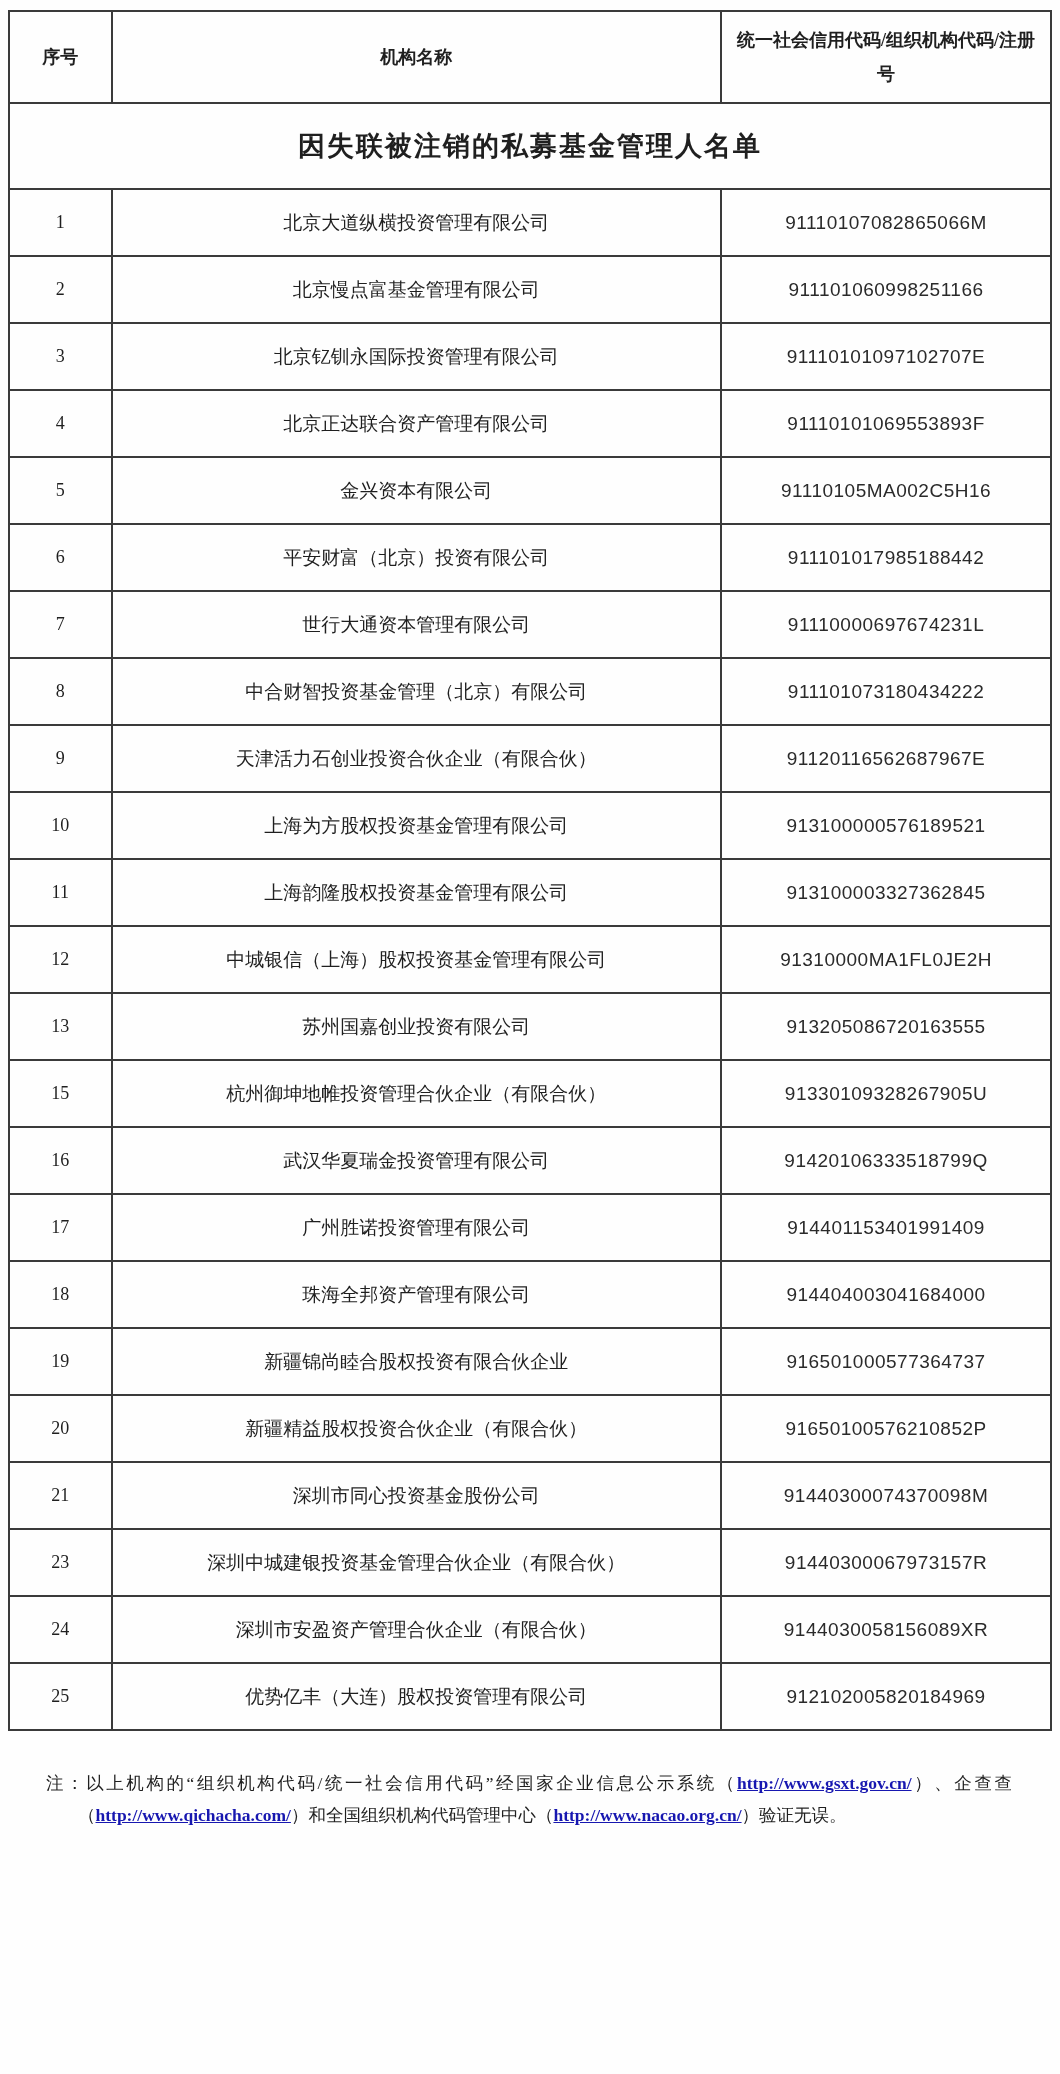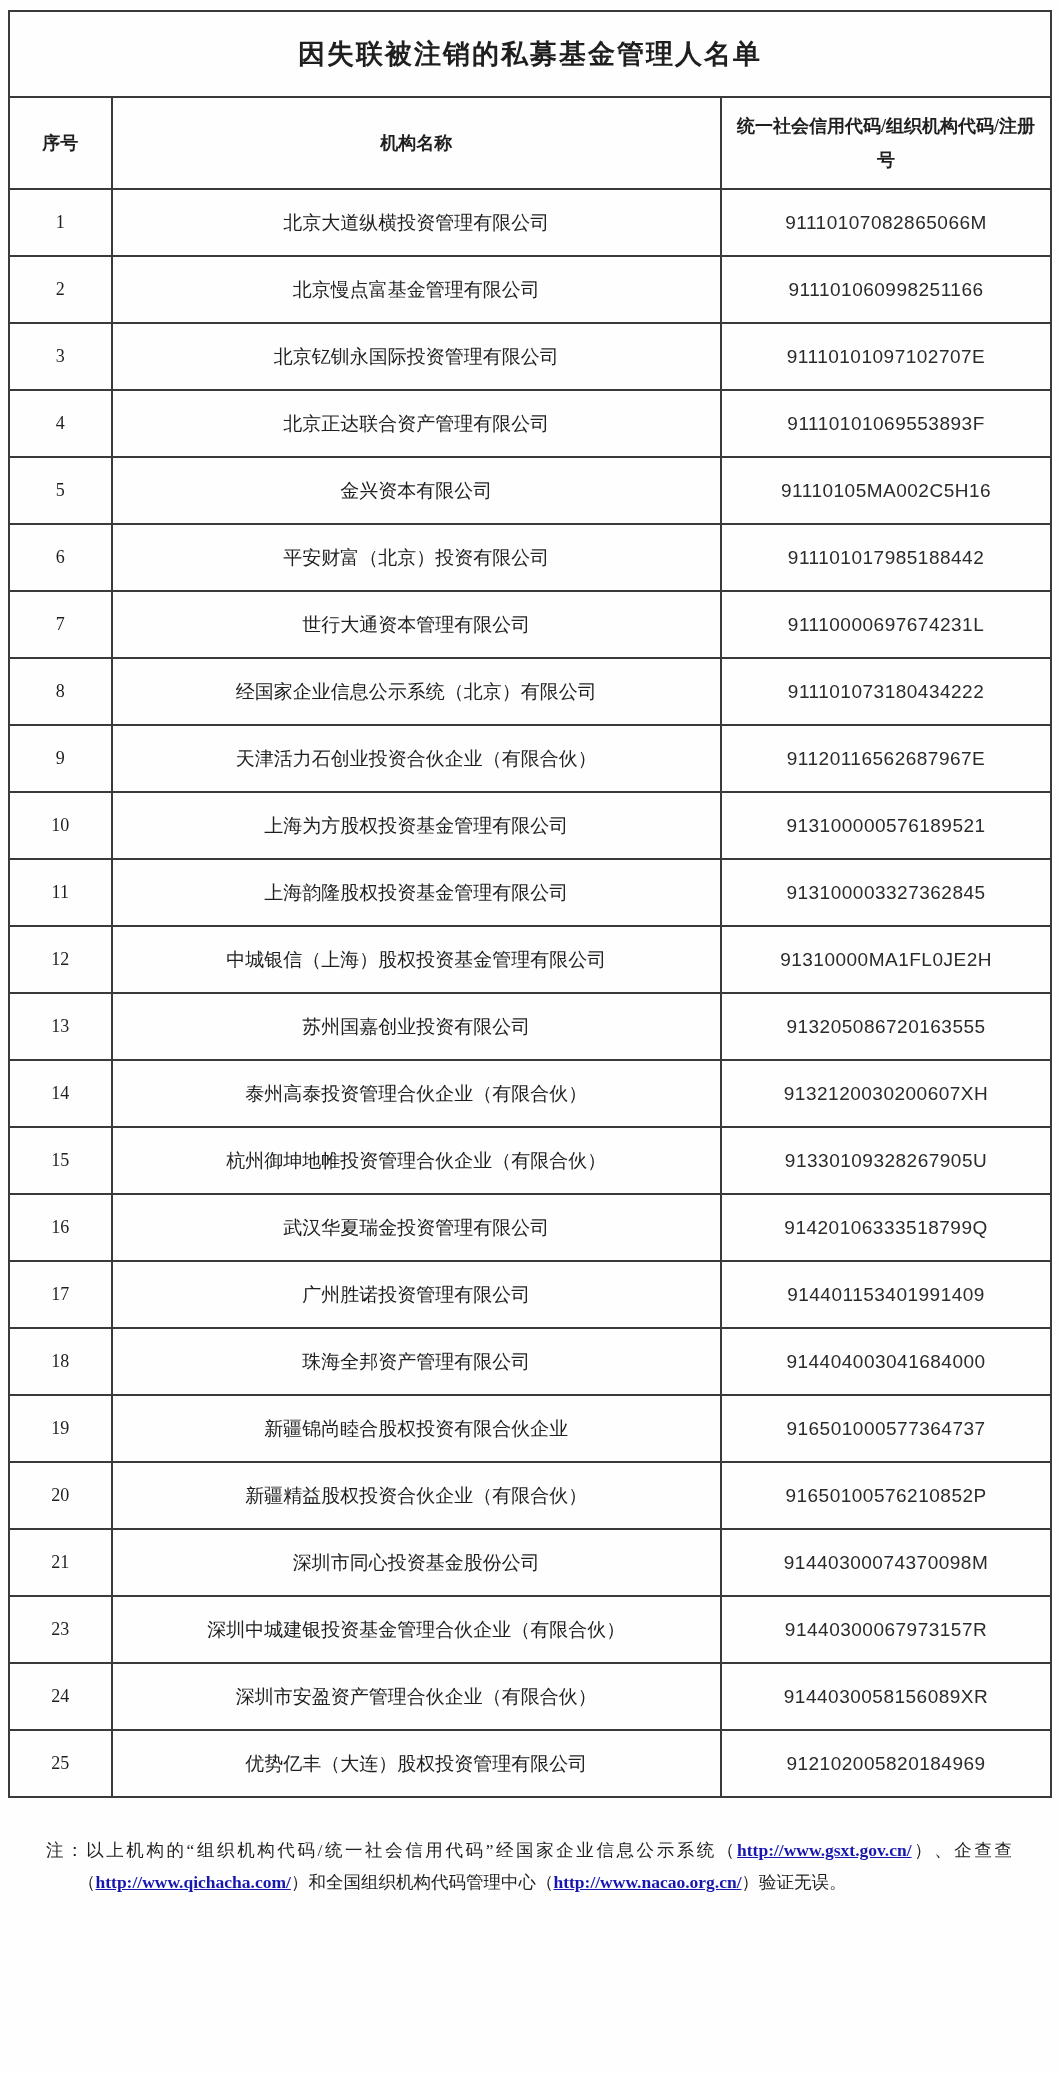--- a/index.html
+++ b/index.html
@@ -85,27 +85,27 @@
 <div class="sheet">
 
   <table class="fund-table">
     <colgroup>
       <col class="col-no-w">
       <col class="col-name-w">
       <col class="col-code-w">
     </colgroup>
     <thead>
       <tr>
-        <th class="title-cell" colspan="3">因失联被注销的私募基金管理人名单</th>
-      </tr>
-      <tr>
         <th class="head-cell">序号</th>
         <th class="head-cell">机构名称</th>
         <th class="head-cell head-code">统一社会信用代码/组织机构代码/注册号</th>
       </tr>
+      <tr>
+        <th class="title-cell" colspan="3">因失联被注销的私募基金管理人名单</th>
+      </tr>
     </thead>
     <tbody>
         <tr>
           <td class="cell-no">1</td>
           <td class="cell-name">北京大道纵横投资管理有限公司</td>
           <td class="cell-code">91110107082865066M</td>
         </tr>
         <tr>
           <td class="cell-no">2</td>
           <td class="cell-name">北京慢点富基金管理有限公司</td>
@@ -131,21 +131,21 @@
           <td class="cell-name">平安财富（北京）投资有限公司</td>
           <td class="cell-code">911101017985188442</td>
         </tr>
         <tr>
           <td class="cell-no">7</td>
           <td class="cell-name">世行大通资本管理有限公司</td>
           <td class="cell-code">91110000697674231L</td>
         </tr>
         <tr>
           <td class="cell-no">8</td>
-          <td class="cell-name">经国家企业信息公示系统（北京）有限公司</td>
+          <td class="cell-name">中合财智投资基金管理（北京）有限公司</td>
           <td class="cell-code">911101073180434222</td>
         </tr>
         <tr>
           <td class="cell-no">9</td>
           <td class="cell-name">天津活力石创业投资合伙企业（有限合伙）</td>
           <td class="cell-code">91120116562687967E</td>
         </tr>
         <tr>
           <td class="cell-no">10</td>
           <td class="cell-name">上海为方股权投资基金管理有限公司</td>
@@ -160,25 +160,20 @@
           <td class="cell-no">12</td>
           <td class="cell-name">中城银信（上海）股权投资基金管理有限公司</td>
           <td class="cell-code">91310000MA1FL0JE2H</td>
         </tr>
         <tr>
           <td class="cell-no">13</td>
           <td class="cell-name">苏州国嘉创业投资有限公司</td>
           <td class="cell-code">913205086720163555</td>
         </tr>
         <tr>
-          <td class="cell-no">14</td>
-          <td class="cell-name">泰州高泰投资管理合伙企业（有限合伙）</td>
-          <td class="cell-code">9132120030200607XH</td>
-        </tr>
-        <tr>
           <td class="cell-no">15</td>
           <td class="cell-name">杭州御坤地帷投资管理合伙企业（有限合伙）</td>
           <td class="cell-code">91330109328267905U</td>
         </tr>
         <tr>
           <td class="cell-no">16</td>
           <td class="cell-name">武汉华夏瑞金投资管理有限公司</td>
           <td class="cell-code">91420106333518799Q</td>
         </tr>
         <tr>

